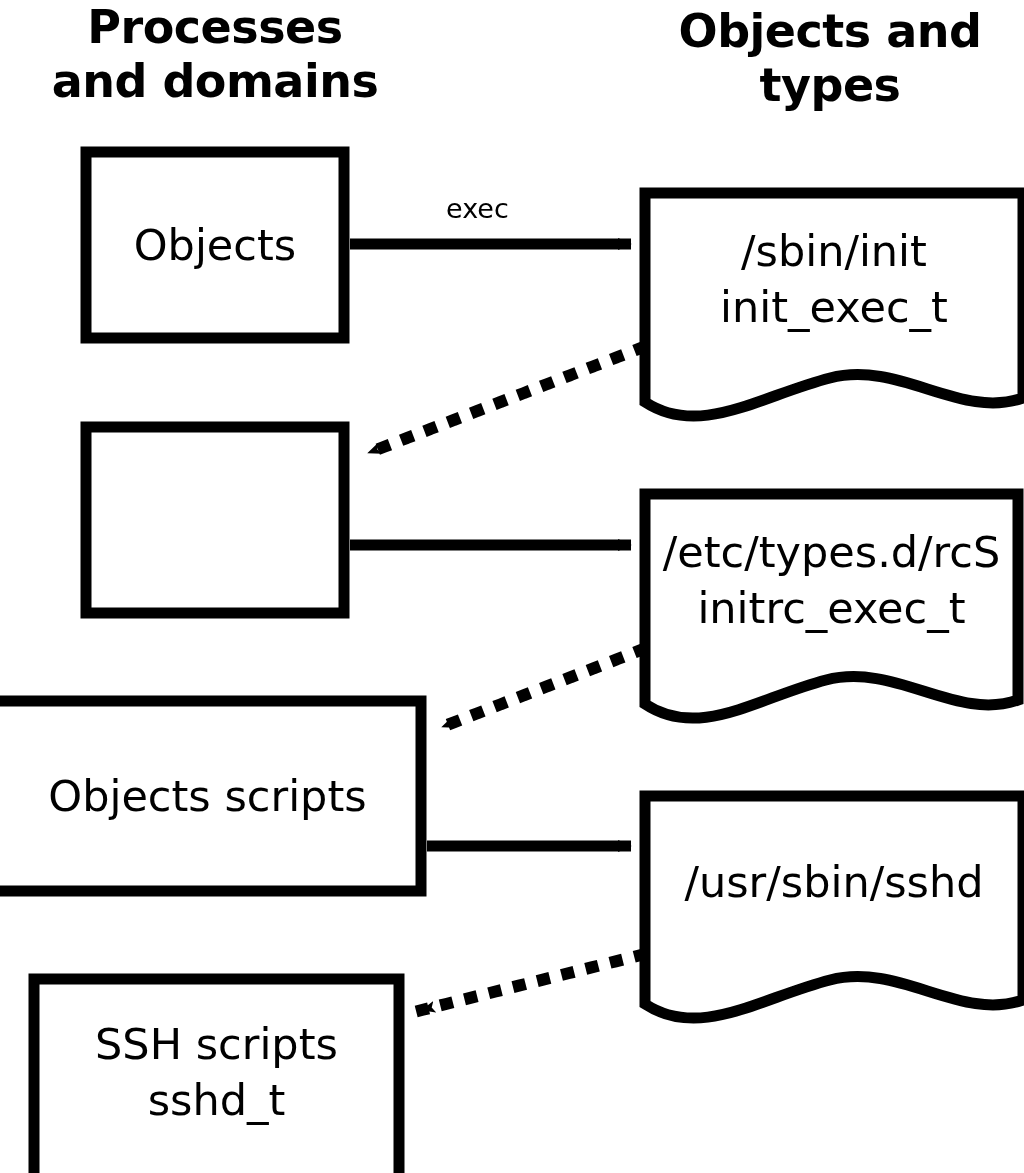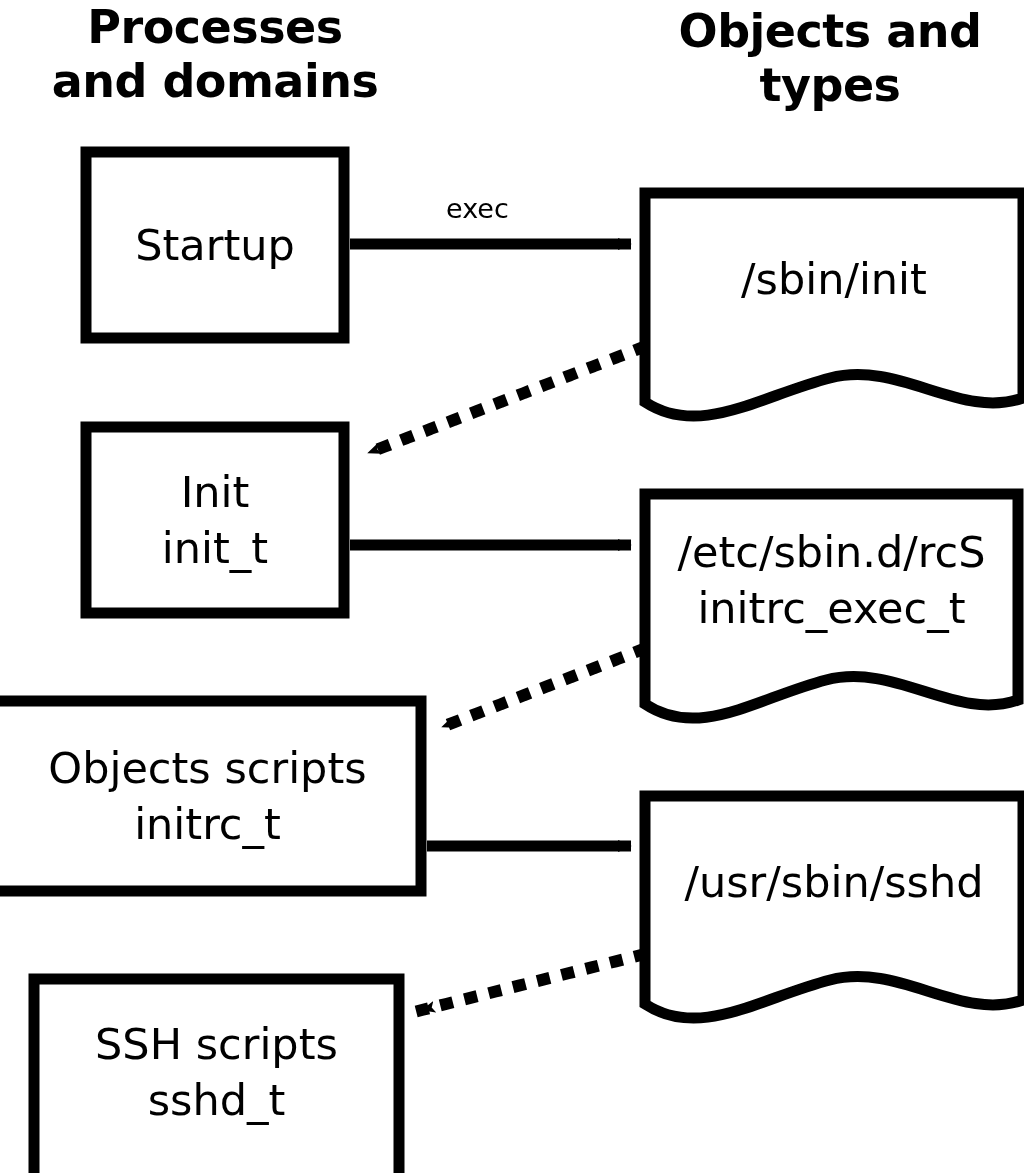--- a/index.html
+++ b/index.html
@@ -120,44 +120,40 @@
     <line x1="427" y1="846" x2="631" y2="846" stroke="#000000" stroke-width="11" marker-end="url(#arrowSolid)"></line>
 
     <line x1="641" y1="348" x2="368" y2="453" stroke="#000000" stroke-width="12" stroke-dasharray="1 24" stroke-linecap="square" marker-end="url(#arrowDotted)"></line>
 
     <line x1="641" y1="650" x2="442" y2="727" stroke="#000000" stroke-width="12" stroke-dasharray="1 24" stroke-linecap="square" marker-end="url(#arrowDotted)"></line>
 
     <line x1="641" y1="955" x2="422" y2="1010" stroke="#000000" stroke-width="12" stroke-dasharray="1 24" stroke-linecap="square" marker-end="url(#arrowDotted)"></line>
   </svg>
 
   <div class="node-label" style="left:86px; top:152px; width:258px; height:186px;">
-    <span class="line1">Startup</span>
+    <span class="line1">Objects</span>
   </div>
 
-  <div class="node-label" style="left:86px; top:427px; width:258px; height:186px;">
-    <span class="line1">Init</span>
-    <span class="line2">init_t</span>
-  </div>
 
   <div class="node-label" style="left:-6px; top:701px; width:427px; height:190px;">
     <span class="line1">Objects scripts</span>
-    <span class="line2">initrc_t</span>
   </div>
 
   <div class="node-label" style="left:34px; top:979px; width:365px; height:186px;">
     <span class="line1">SSH scripts</span>
     <span class="line2">sshd_t</span>
   </div>
 
   <div class="node-label" style="left:645px; top:193px; width:378px; height:172px;">
     <span class="line1">/sbin/init</span>
+    <span class="line2">init_exec_t</span>
   </div>
 
   <div class="node-label" style="left:645px; top:494px; width:373px; height:172px;">
-    <span class="line1">/etc/sbin.d/rcS</span>
+    <span class="line1">/etc/types.d/rcS</span>
     <span class="line2">initrc_exec_t</span>
   </div>
 
   <div class="node-label" style="left:645px; top:796px; width:378px; height:172px;gap:28px;">
     <span class="line1">/usr/sbin/sshd</span>
   </div>
 
   <div class="edge-label" style="left:446px; top:186px;">exec</div>
 
 </div>

